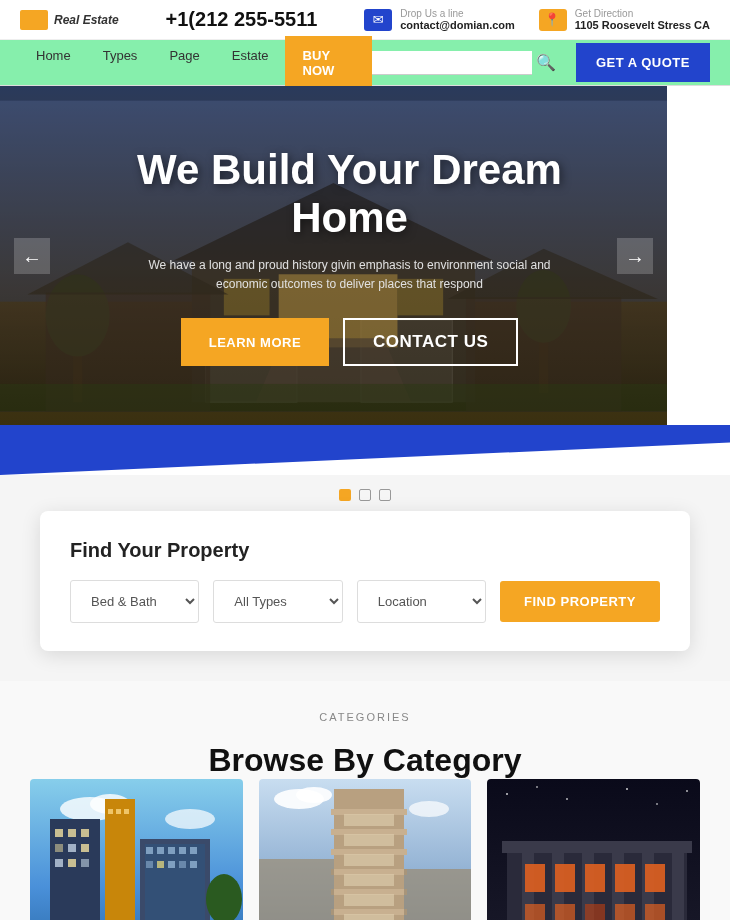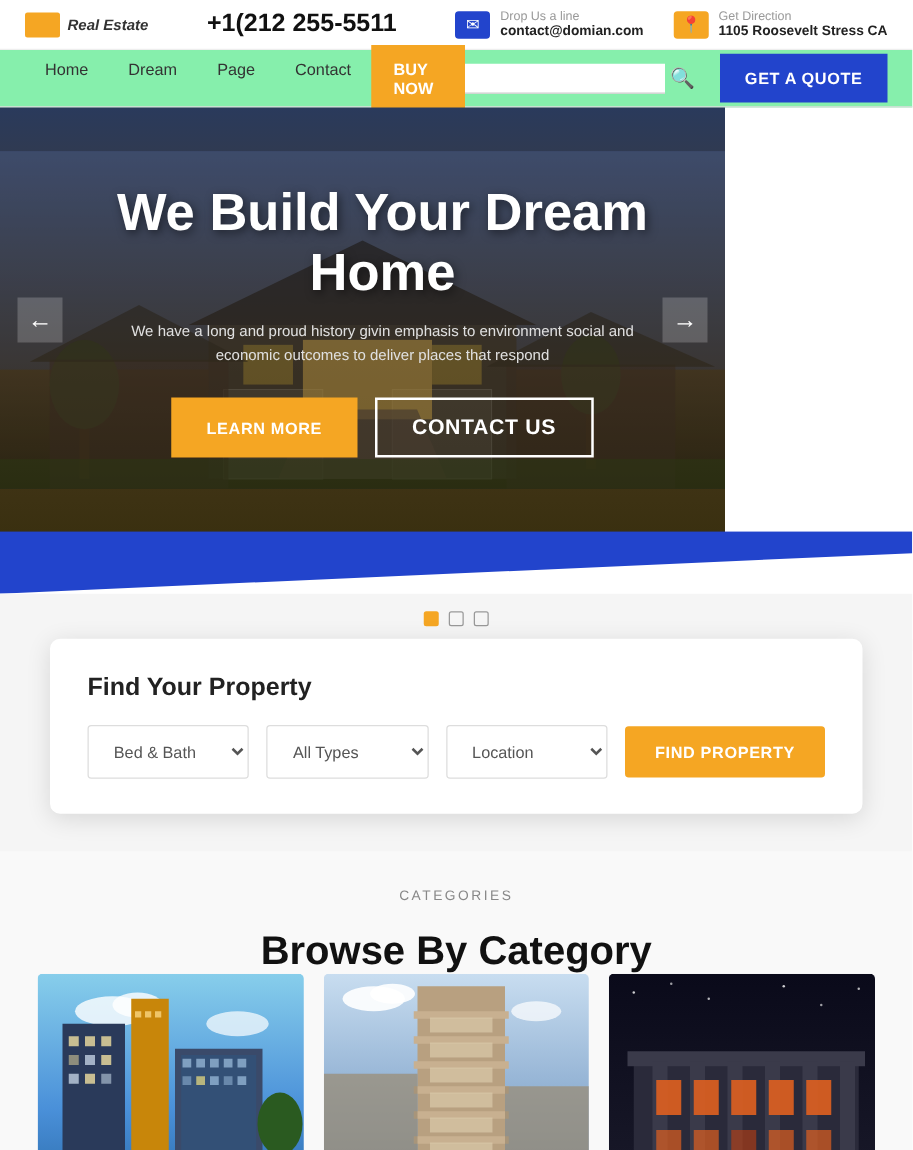--- a/index.html
+++ b/index.html
@@ -63,21 +63,21 @@
       border: none;
       margin-left: 16px;
       letter-spacing: 0.5px;
       text-transform: uppercase;
       white-space: nowrap;
     }
 
     
     .hero {
       position: relative;
-      width: 580px;
+      width: 667px;
       height: 340px;
       background: linear-gradient(to bottom, #2a3a5c 0%, #4a3a20 60%, #3a3010 100%);
       overflow: hidden;
       display: flex;
       align-items: center;
       justify-content: center;
       padding-left: 32px;
     }
     
     .hero-content {
@@ -257,23 +257,23 @@
         <div class="label">Get Direction</div>
         <div class="value">1105 Roosevelt Stress CA</div>
       </div>
     </div>
   </div>
 </div>
 
 <nav class="nav">
   <div class="nav-links">
     <a class="nav-link">Home</a>
-    <a class="nav-link">Dream</a>
+    <a class="nav-link">Types</a>
     <a class="nav-link">Page</a>
-    <a class="nav-link">Contact</a>
+    <a class="nav-link">Estate</a>
     <span class="nav-buy">BUY NOW</span>
   </div>
   <div class="nav-search">
     <input class="search-box" type="text" style="">
     <button class="search-btn">🔍</button>
   </div>
   <button class="quote-btn">GET A QUOTE</button>
 </nav>
 
 <div class="hero">

